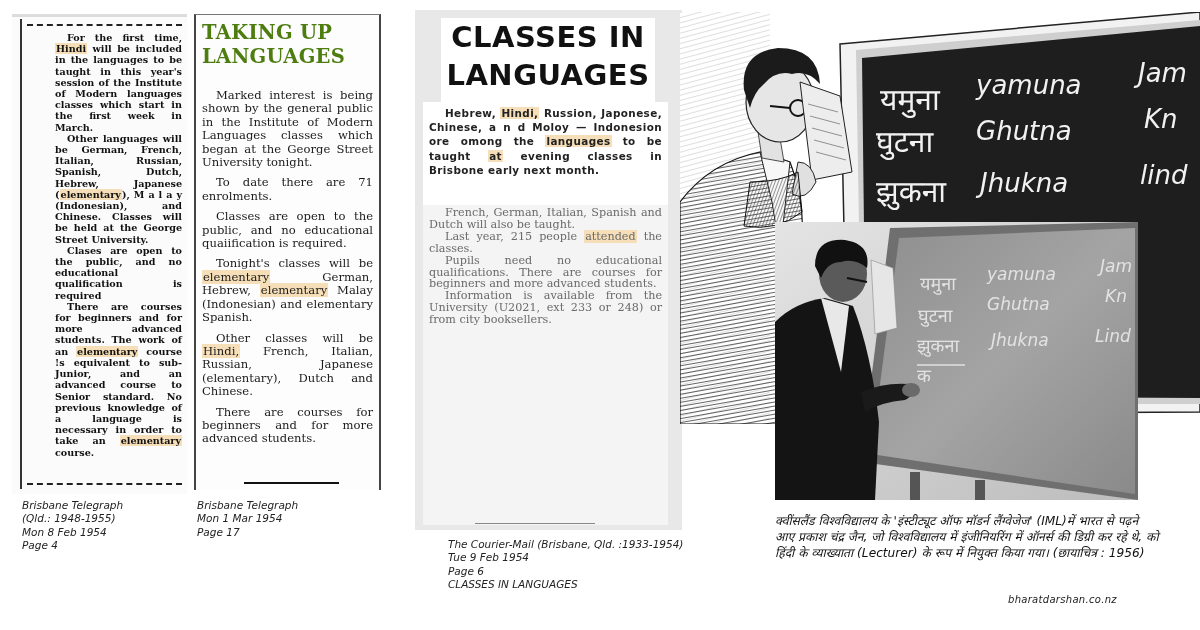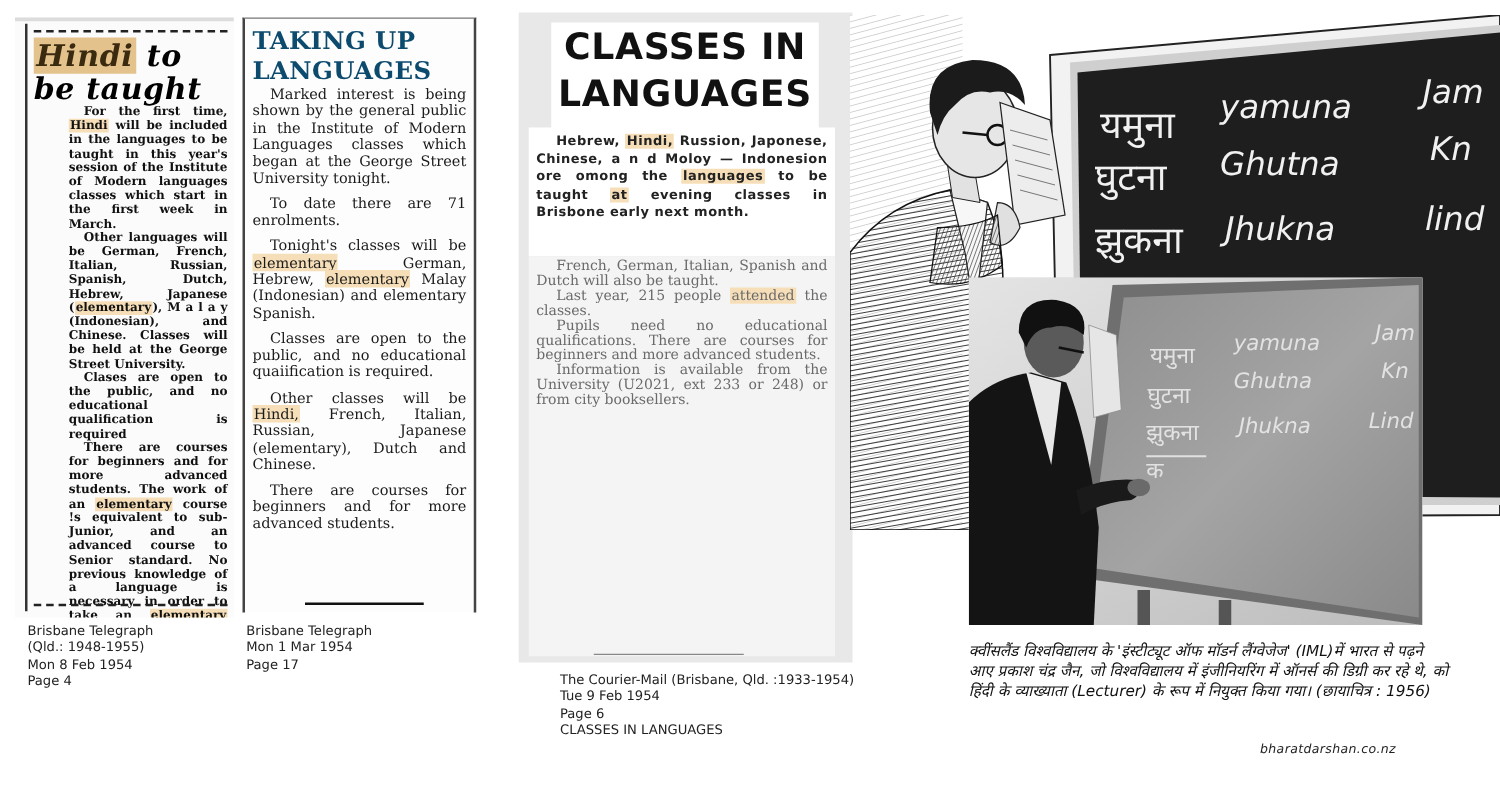--- a/index.html
+++ b/index.html
@@ -14,36 +14,36 @@
   #clip1 .inner { position: absolute; left: 8px; top: 2px; width: 162px; height: 470px; border-left: 2px solid #333; padding: 0 0 0 5px; }
   #clip1 .dash { height: 4px; border-top: 2px dashed #222; margin: 5px 0 4px 0; }
   #clip1 h1 { font-family: "DejaVu Serif", serif; font-style: italic; font-weight: bold; font-size: 24px; line-height: 26px; letter-spacing: 0.5px; color: #000; }
   #clip1 h1 .hw { background: #e4c28c; color: #3a2a10; padding: 0 2px; }
   #clip1 p { font-family: "DejaVu Serif", serif; font-weight: bold; font-size: 9.6px; line-height: 11.2px; text-align: justify; text-indent: 12px; color: #111; margin-left: 28px; }
   #clip1 .dash-bottom { position: absolute; left: 5px; right: 0; bottom: 4px; border-top: 2px dashed #222; }
 
   
   #clip2 { left: 194px; top: 14px; width: 187px; height: 476px; background: #fdfdfd; border-left: 2px solid #444; border-right: 2px solid #444; border-top: 1px solid #777; }
   #clip2 .inner { padding: 6px 6px 0 6px; }
-  #clip2 h1 { font-family: "DejaVu Serif", serif; font-weight: bold; font-size: 19.5px; line-height: 24px; color: #0c4a6e; letter-spacing: 0.3px; margin-bottom: 0; }
+  #clip2 h1 { font-family: "DejaVu Serif", serif; font-weight: bold; font-size: 19.5px; line-height: 24px; color: #4d7c0f; letter-spacing: 0.3px; margin-bottom: 20px; }
   #clip2 p { font-family: "DejaVu Serif", serif; font-size: 11.6px; line-height: 13.4px; text-align: justify; text-indent: 14px; color: #1a1a1a; margin-bottom: 7px; }
   #clip2 .rule { position: absolute; left: 48px; width: 95px; bottom: 6px; border-top: 2px solid #111; }
 
   
   #clip3 { left: 415px; top: 10px; width: 267px; height: 520px; background: #e8e8e8; }
   #clip3 .headbox { position: absolute; left: 26px; top: 8px; width: 214px; height: 86px; background: #ffffff; }
   #clip3 h1 { font-family: "DejaVu Sans", sans-serif; font-weight: bold; font-size: 29px; line-height: 38px; color: #111; text-align: center; letter-spacing: 0.5px; }
   #clip3 .lead { position: absolute; left: 8px; top: 92px; width: 245px; height: 103px; background: #ffffff; padding: 4px 6px 0 6px; }
   #clip3 .lead p { font-family: "DejaVu Sans", sans-serif; font-weight: bold; font-size: 10.4px; line-height: 14.2px; text-align: justify; text-indent: 16px; letter-spacing: 0.4px; color: #222; }
   #clip3 .body { position: absolute; left: 8px; top: 195px; width: 245px; height: 320px; background: #f4f4f4; padding: 2px 6px 0 6px; }
   #clip3 .body p { font-family: "DejaVu Serif", serif; font-size: 11.2px; line-height: 11.9px; text-align: justify; text-indent: 16px; color: #6a6a6a; }
   #clip3 .rule { position: absolute; left: 60px; width: 120px; bottom: 6px; border-top: 1px solid #888; }
 
   
-  .caption { position: absolute; font-family: "DejaVu Sans", sans-serif; font-size: 10.5px; line-height: 13.3px; color: #222; }
+  .caption { position: absolute; font-family: "DejaVu Sans", sans-serif; font-style: italic; font-size: 10.5px; line-height: 13.3px; color: #222; }
   #cap1 { left: 22px; top: 499px; }
   #cap2 { left: 197px; top: 499px; }
   #cap3 { left: 448px; top: 538px; }
 
   
   #illus { position: absolute; left: 680px; top: 12px; width: 520px; height: 412px; overflow: hidden; background: #fff; }
   #illus svg { display: block; }
 
   
   #photo { position: absolute; left: 775px; top: 222px; width: 363px; height: 278px; overflow: hidden; background: #d8d8d8; }
@@ -52,24 +52,20 @@
   #hindi-cap { position: absolute; left: 775px; top: 513px; width: 385px; font-family: "DejaVu Sans", sans-serif; font-style: italic; font-size: 12.2px; line-height: 16px; color: #111; }
   #site { position: absolute; left: 1008px; top: 594px; font-family: "DejaVu Sans", sans-serif; font-style: italic; font-size: 10px; color: #222; letter-spacing: 0.3px; }
 </style>
 </head>
 <body>
 
 <div id="clip1" class="clip">
 
   <div class="inner">
     <div class="dash"></div>
-    <h1>
-      <span class="hw">Hindi</span><span> to</span><br>
-      <span>be taught</span>
-    </h1>
     <div>
         <p><span>For the first time, </span><span class="hl">Hindi</span><span> will be included in the languages to be taught in this year's session of the Institute of Modern languages classes which start in the first week in March.</span></p>
         <p><span>Other languages will be German, French, Italian, Russian, Spanish, Dutch, Hebrew, Japanese (</span><span class="hl">elementary</span><span>), M a l a y (Indonesian), and Chinese. Classes will be held at the George Street University.</span></p>
         <p><span>Clases are open to the public, and no educational qualification is required</span></p>
         <p><span>There are courses for beginners and for more advanced students. The work of an </span><span class="hl">elementary</span><span> course !s equivalent to sub-Junior, and an advanced course to Senior standard. No previous knowledge of a language is necessary in order to take an </span><span class="hl">elementary</span><span> course.</span></p>
       </div>
     <div class="dash-bottom"></div>
   </div>
 </div>
 <div id="cap1" class="caption">
@@ -81,22 +77,22 @@
 
 <div id="clip2" class="clip">
   <div class="inner">
     <h1>
       <span>TAKING UP</span><br>
       <span>LANGUAGES</span>
     </h1>
     <div>
         <p><span>Marked interest is being shown by the general public in the Institute of Modern Languages classes which began at the George Street University tonight.</span></p>
         <p><span>To date there are 71 enrolments.</span></p>
+        <p><span>Classes are open to the public, and no educational quaiification is required.</span></p>
         <p><span>Tonight's classes will be </span><span class="hl">elementary</span><span> German, Hebrew, </span><span class="hl">elementary</span><span> Malay (Indonesian) and elementary Spanish.</span></p>
-        <p><span>Classes are open to the public, and no educational quaiification is required.</span></p>
         <p><span>Other classes will be </span><span class="hl">Hindi,</span><span> French, Italian, Russian, Japanese (elementary), Dutch and Chinese.</span></p>
         <p><span>There are courses for beginners and for more advanced students.</span></p>
       </div>
   </div>
   <div class="rule"></div>
 </div>
 <div id="cap2" class="caption">
     <div>Brisbane Telegraph</div>
     <div>Mon 1 Mar 1954</div>
     <div>Page 17</div>

